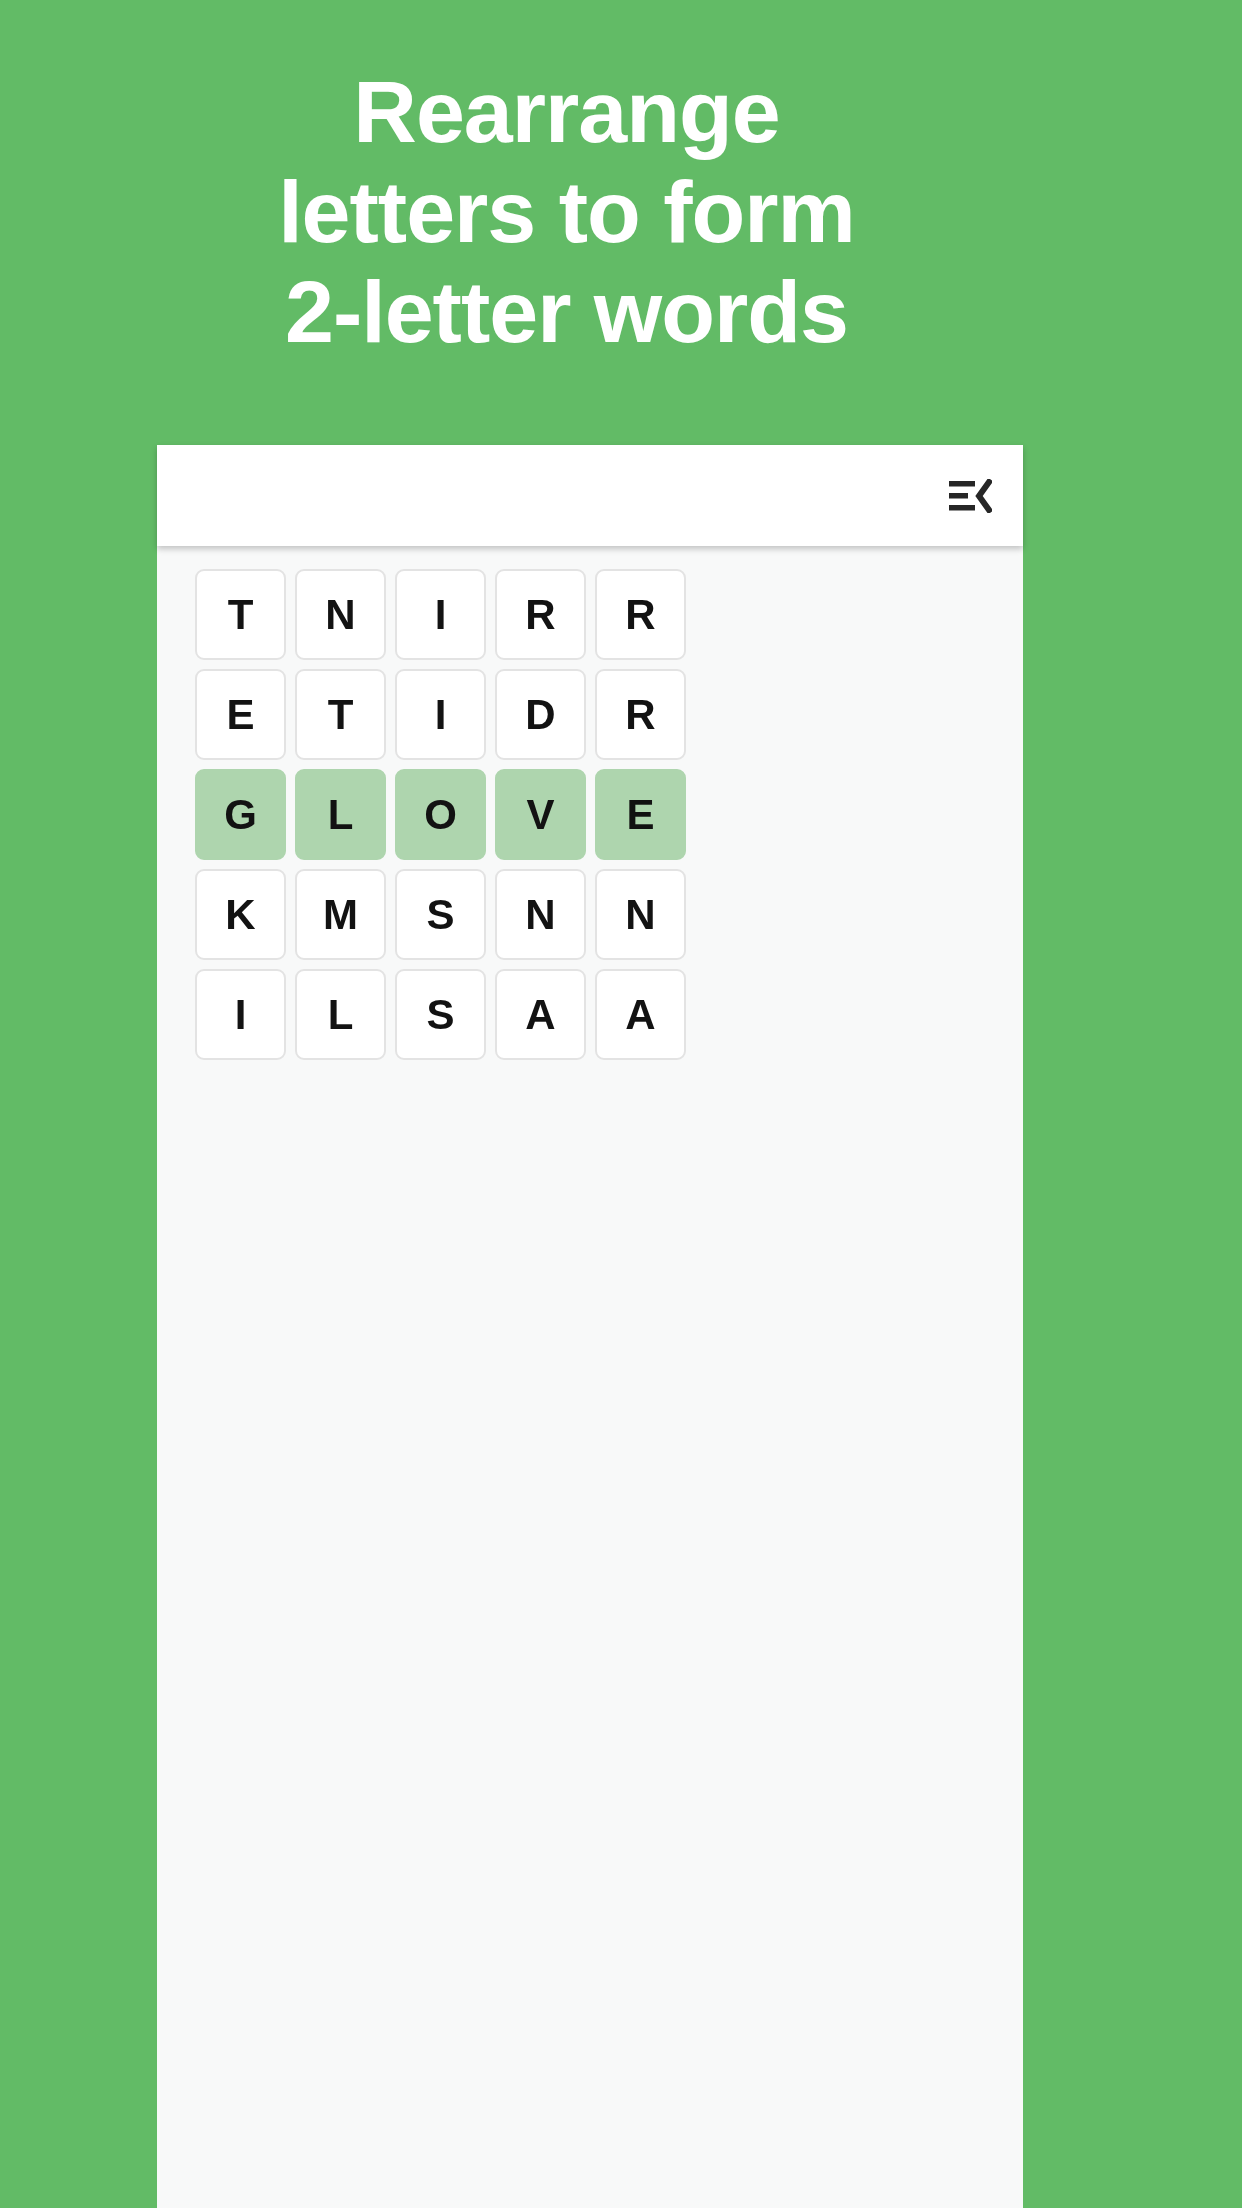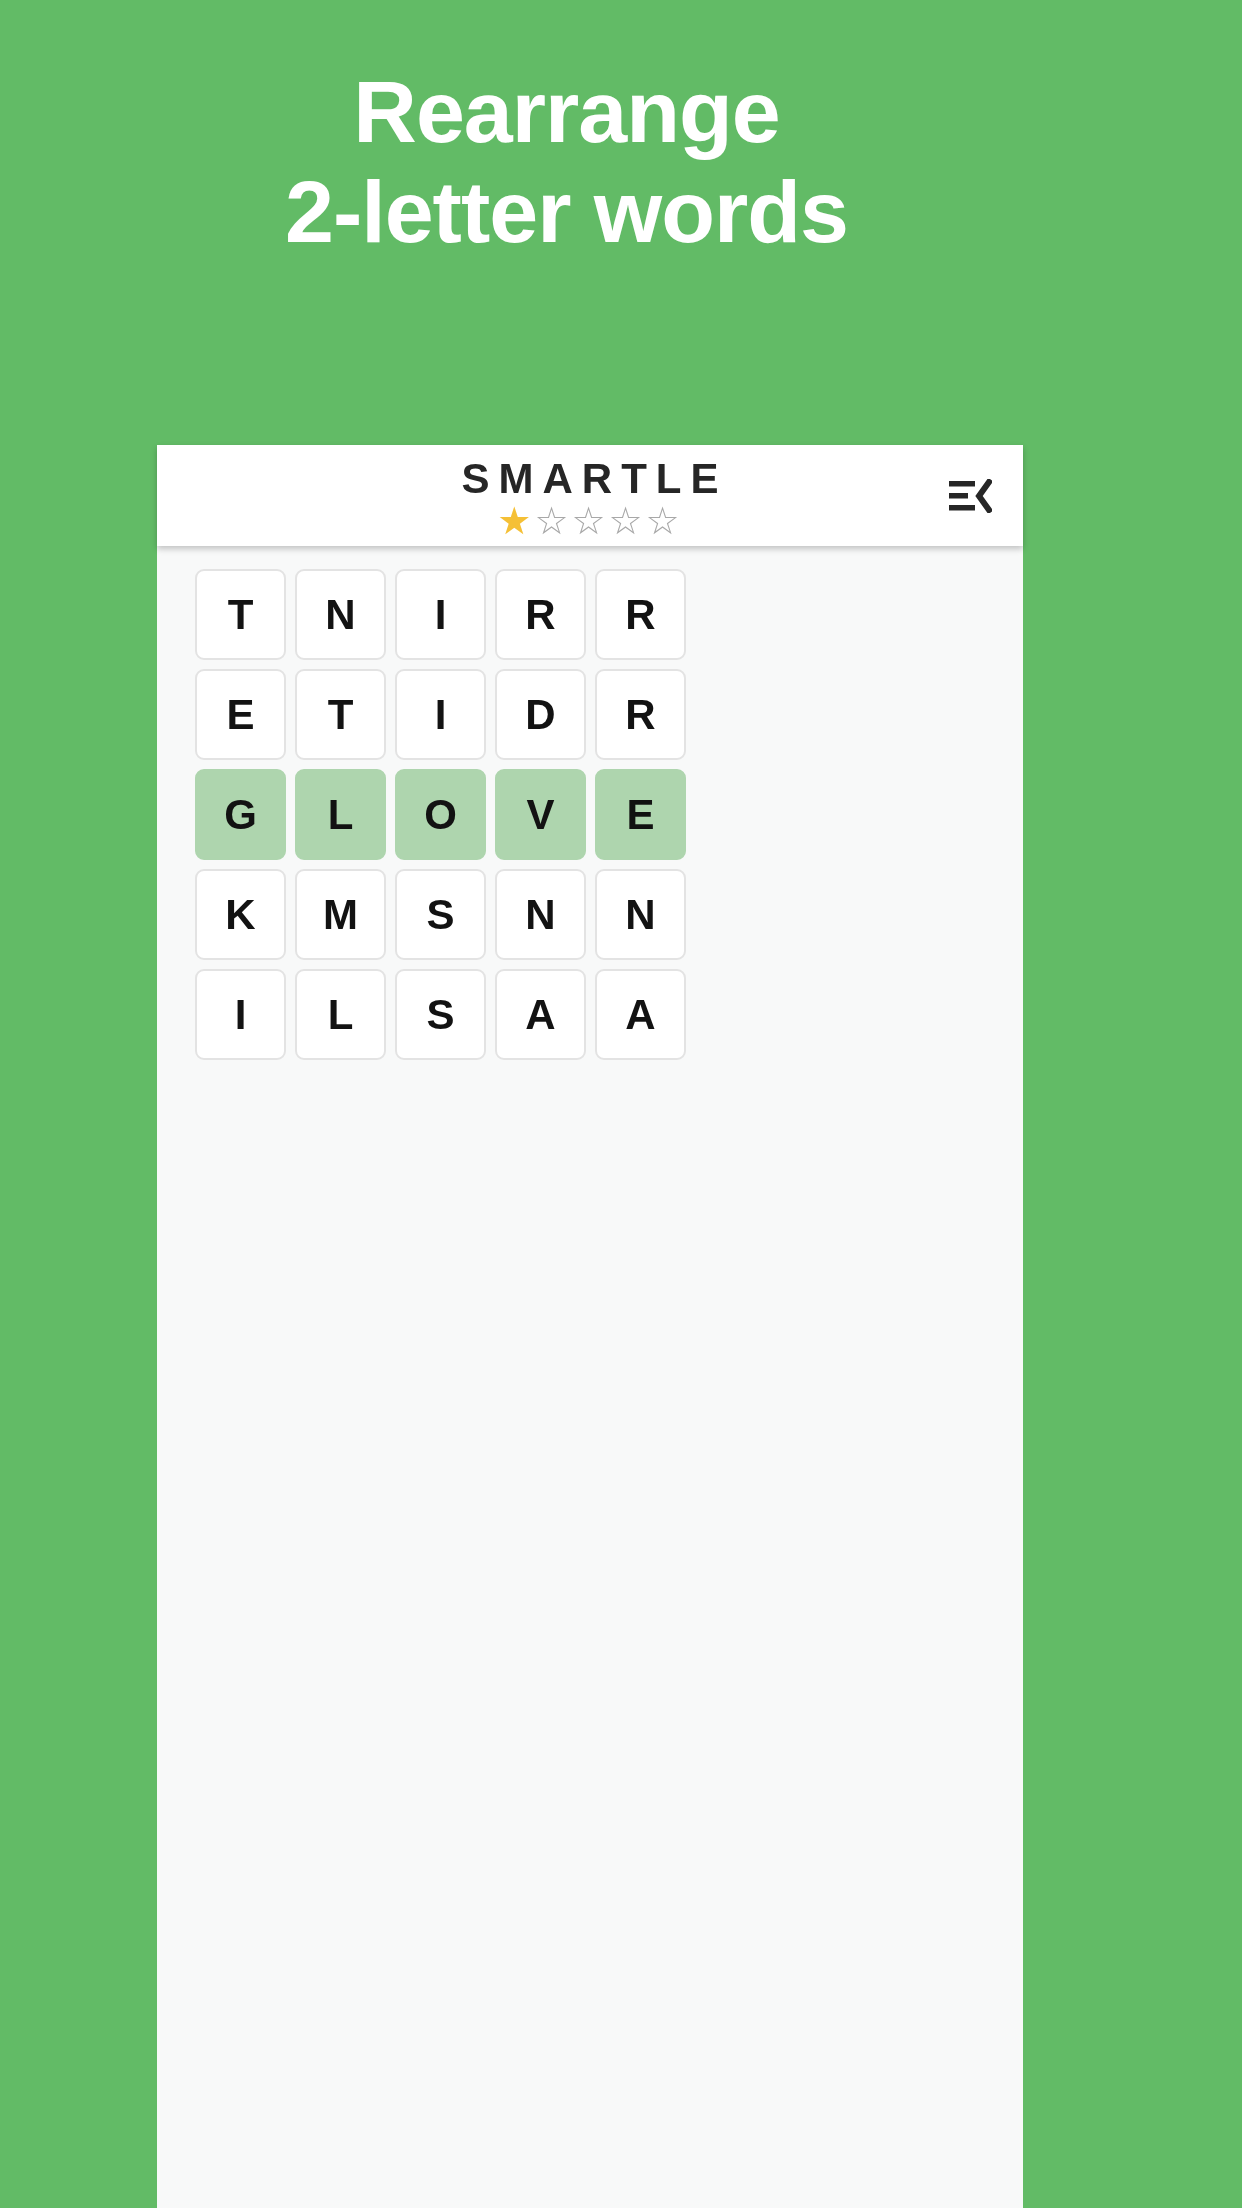--- a/index.html
+++ b/index.html
@@ -116,33 +116,28 @@
   .tile.solved {
     background:#aed5ae;
     border-color:#aed5ae;
   }
 </style>
 </head>
 <body>
 
 <div class="promo">
   <div class="promo-line">Rearrange</div>
+  <div class="promo-line">letters to form</div>
   <div class="promo-line">2-letter words</div>
 </div>
 
 <div class="app-card">
 
   <div class="app-header">
 
-    <div class="brand-block">
-      <div class="brand-title">SMARTLE</div>
-      <div class="stars">
-        <span class="star star-full">★</span><span class="star star-empty">☆</span><span class="star star-empty">☆</span><span class="star star-empty">☆</span><span class="star star-empty">☆</span>
-      </div>
-    </div>
 
     <div class="menu-btn">
       <svg width="44" height="34" viewBox="0 0 44 34">
         <rect x="1" y="2" width="26" height="5.5" fill="#262626"></rect>
         <rect x="1" y="14" width="19" height="5.5" fill="#262626"></rect>
         <rect x="1" y="26" width="26" height="5.5" fill="#262626"></rect>
         <path d="M41 3 L31 17 L41 31" fill="none" stroke="#262626" stroke-width="6" stroke-linecap="square" stroke-linejoin="miter"></path>
       </svg>
     </div>
 

